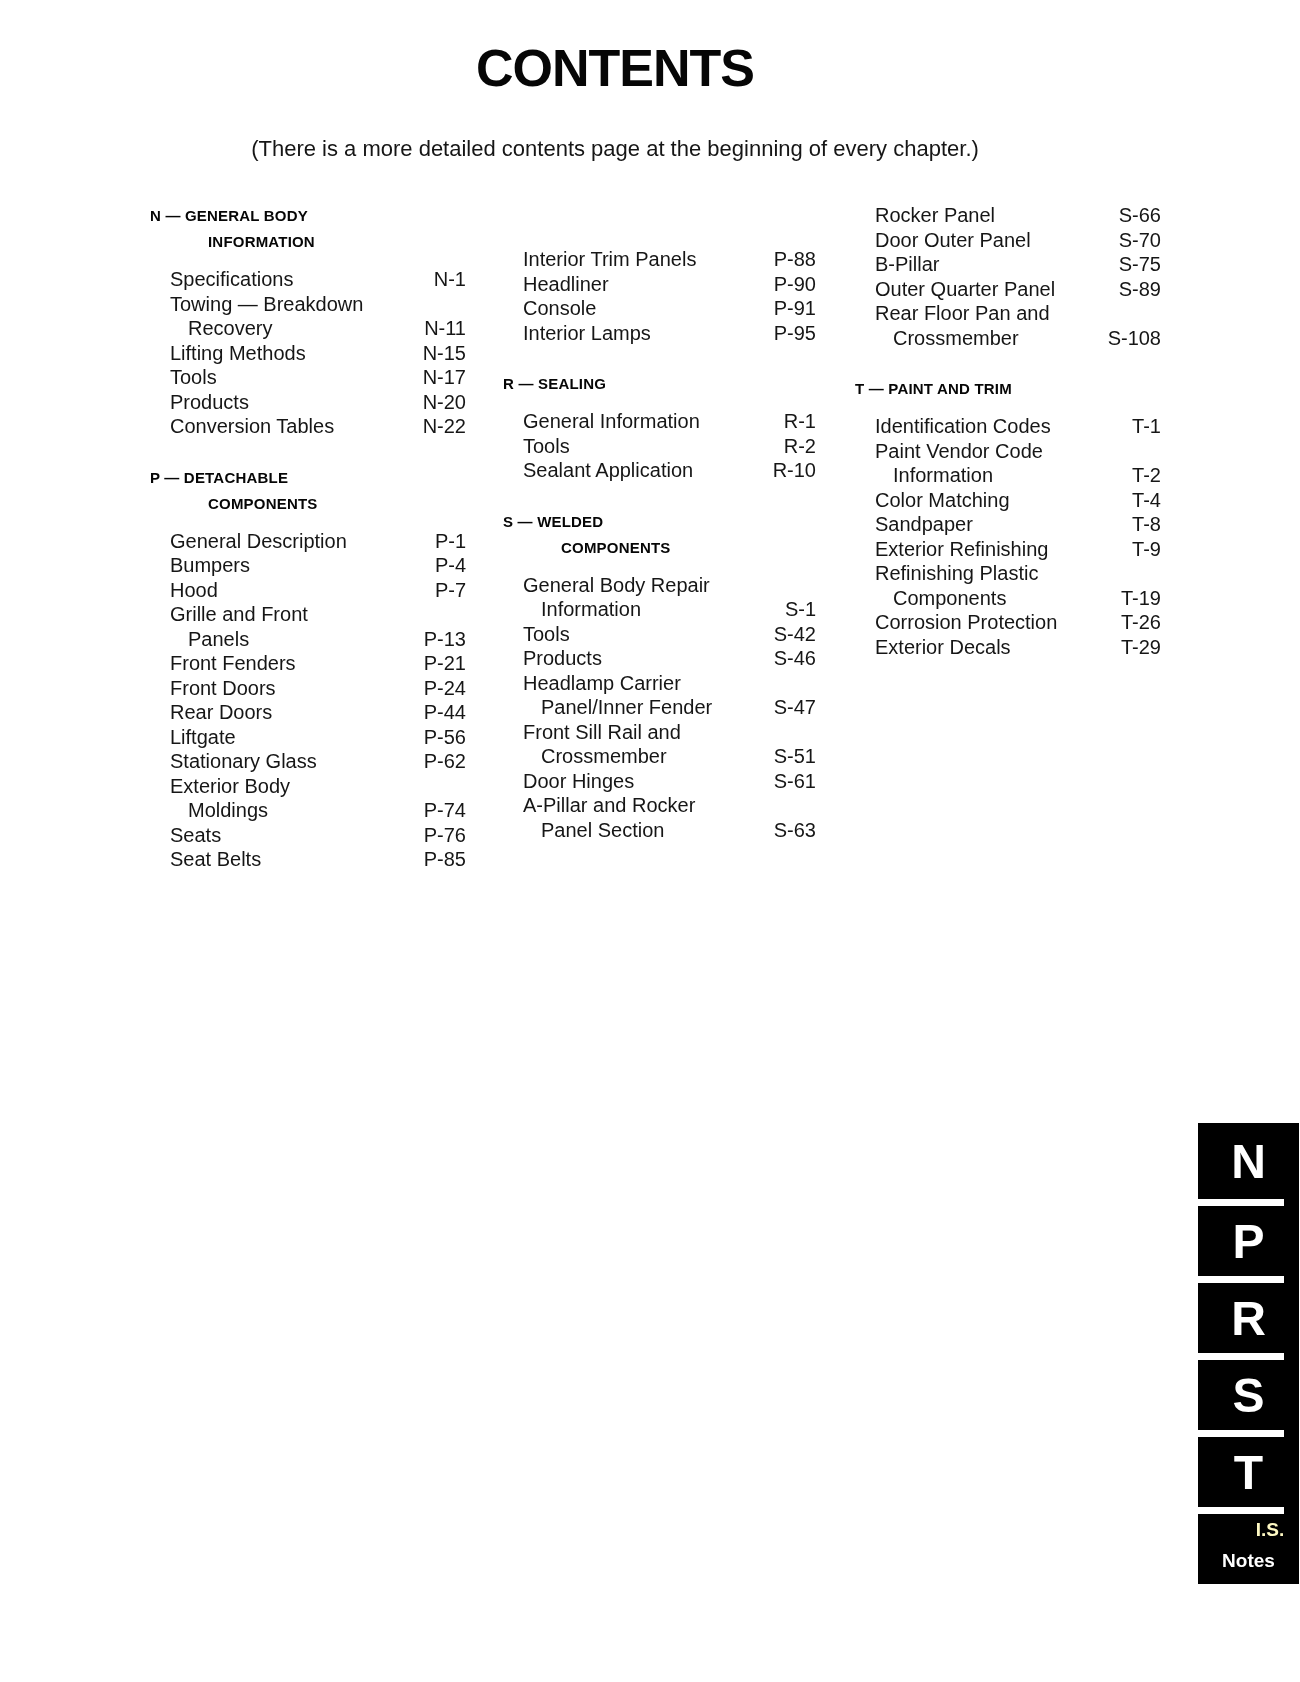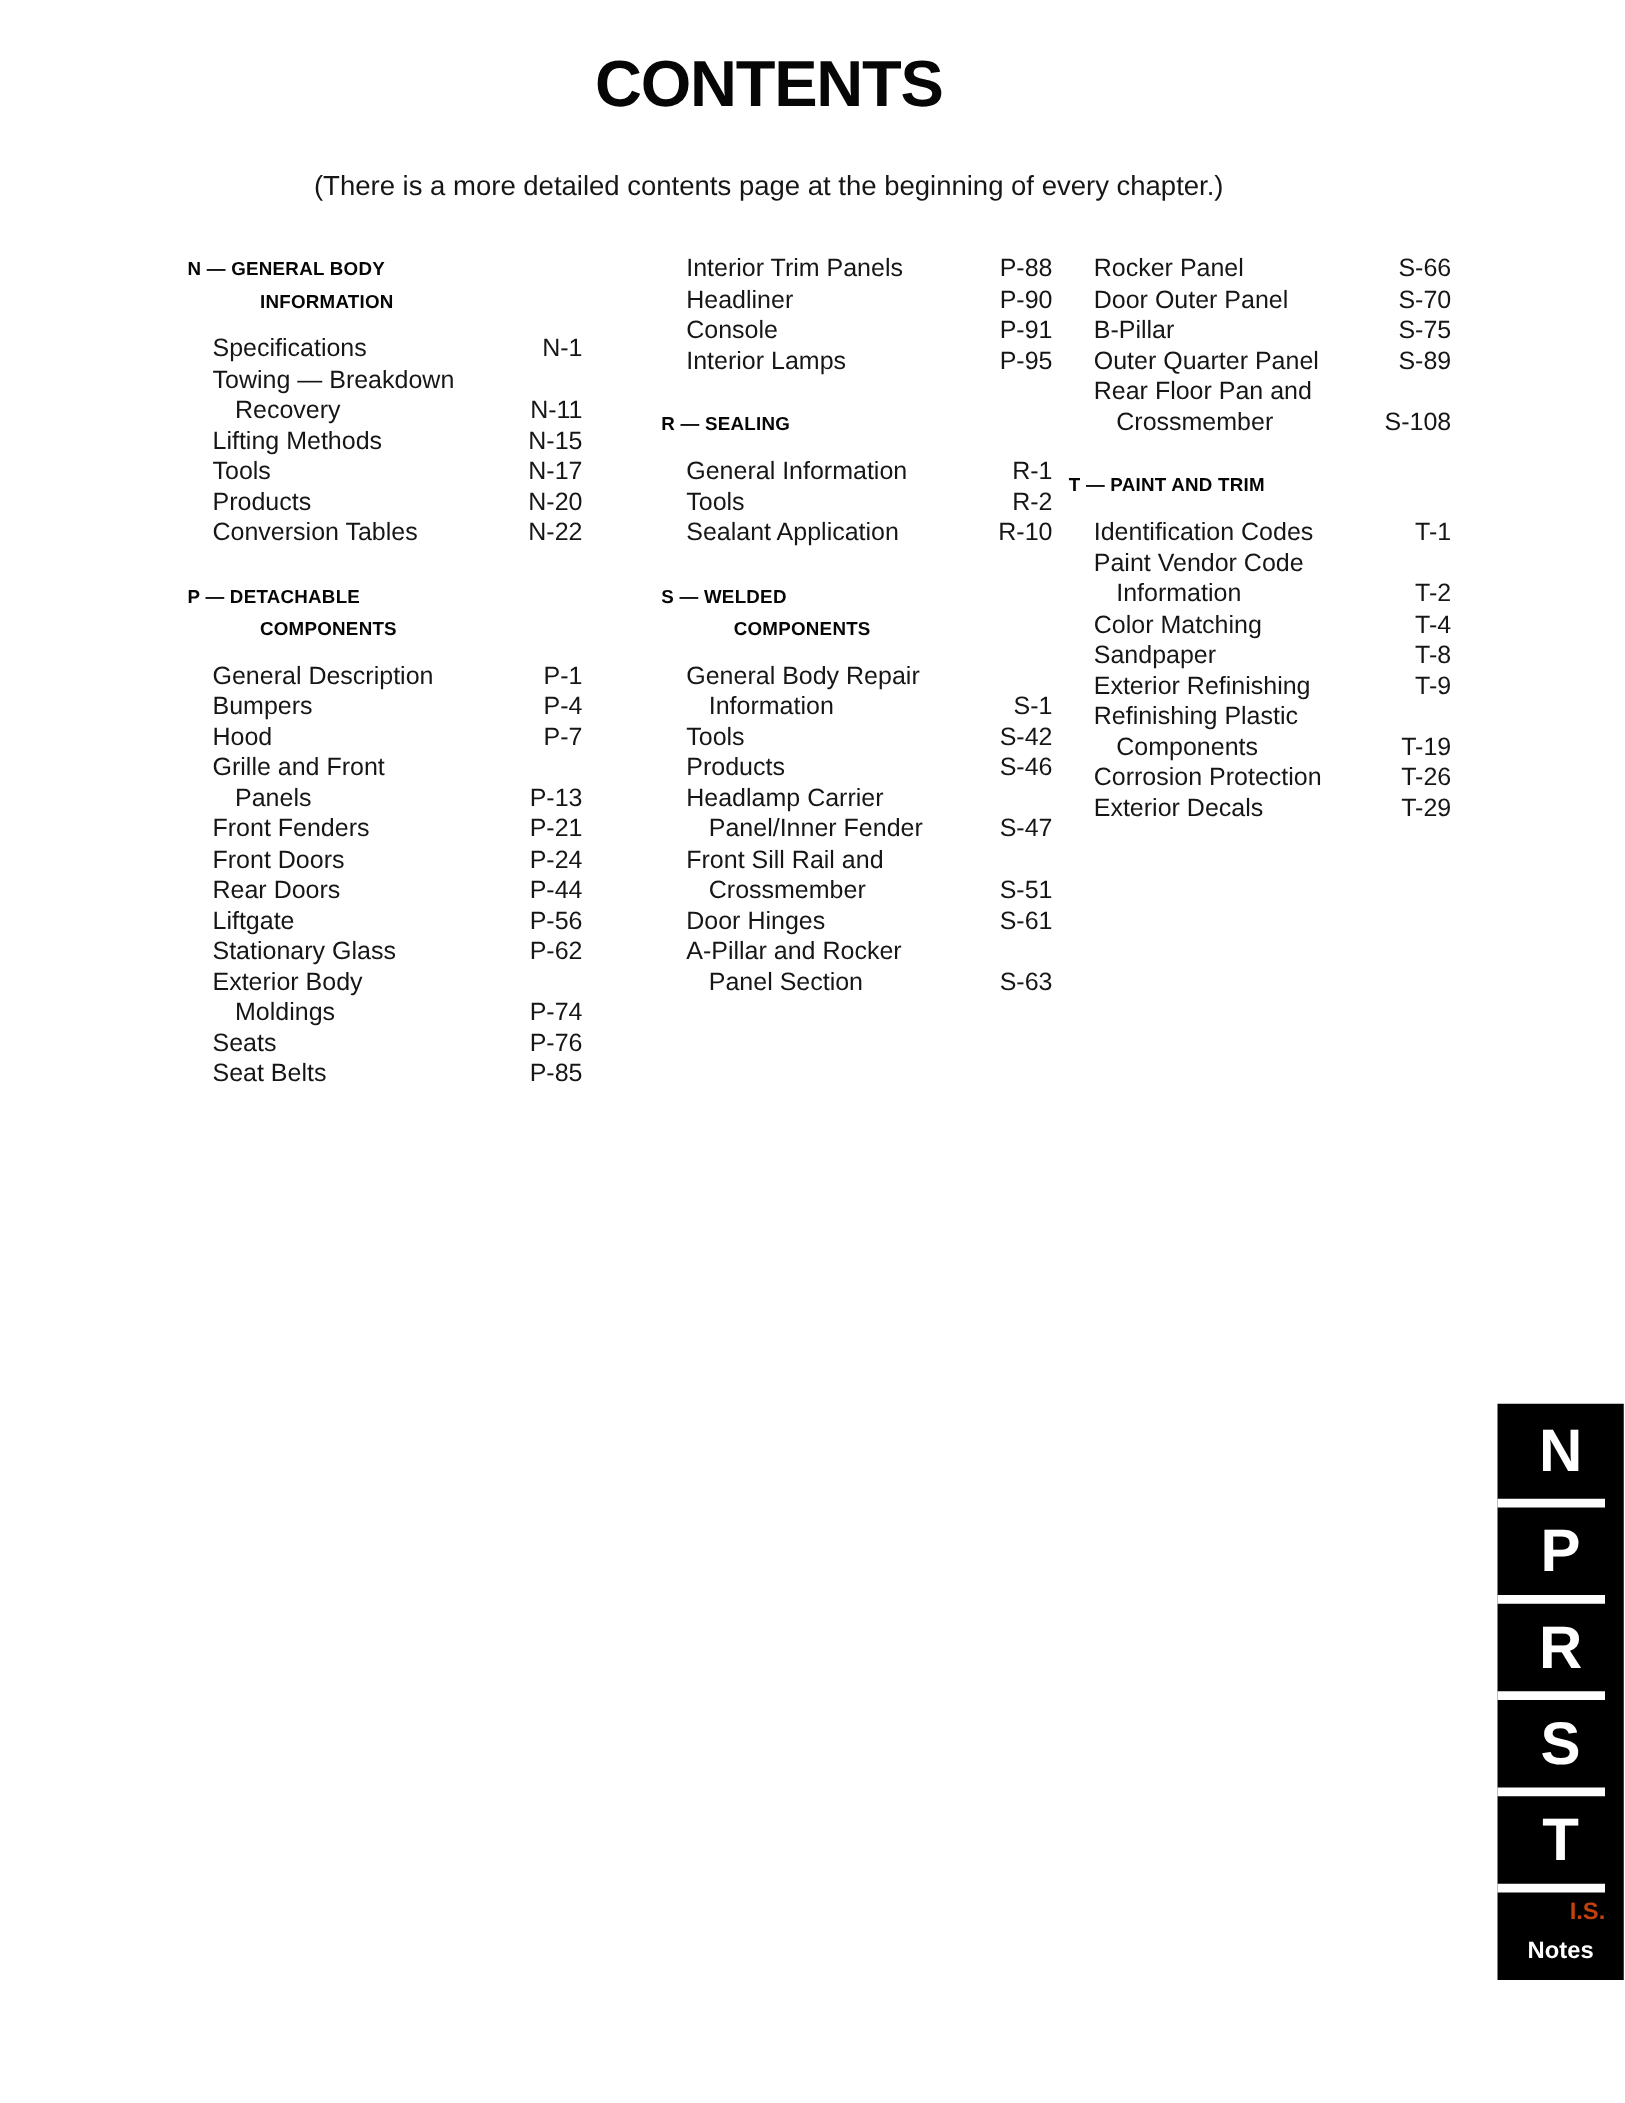--- a/index.html
+++ b/index.html
@@ -37,21 +37,21 @@
   }
   .toc-columns {
     position: absolute;
     top: 203px;
     left: 0;
     right: 0;
     height: 700px;
   }
   .toc-column { position: absolute; top: 0; }
   .toc-column.c1 { left: 150px; width: 316px; }
-  .toc-column.c2 { left: 529px; width: 313px; }
+  .toc-column.c2 { left: 503px; width: 313px; margin-top: 44px; }
   .toc-column.c3 { left: 855px; width: 306px; }
 
   .section-heading {
     font-size: 15px;
     font-weight: 700;
     line-height: 26px;
     color: #060606;
     margin: 26px 0 12px 0;
     letter-spacing: 0.2px;
   }
@@ -459,15 +459,15 @@
     <div class="tab-cell first" style="color: rgb(255, 255, 255);">N</div>
     <div class="tab-sep"></div>
     <div class="tab-cell" style="color: rgb(255, 255, 255);">P</div>
     <div class="tab-sep"></div>
     <div class="tab-cell" style="color: rgb(255, 255, 255);">R</div>
     <div class="tab-sep"></div>
     <div class="tab-cell" style="color: rgb(255, 255, 255);">S</div>
     <div class="tab-sep"></div>
     <div class="tab-cell" style="color: rgb(255, 255, 255);">T</div>
     <div class="tab-sep"></div>
-    <div class="tab-footer-cell" style="color: #c2410c; margin-left: 43px;">I.S.</div>
+    <div class="tab-footer-cell" style="color: #fef9c3; margin-left: 43px;">I.S.</div>
     <div class="tab-footer-cell" style="color: rgb(255, 255, 255);">Notes</div>
   </div>
 
 </body></html>

